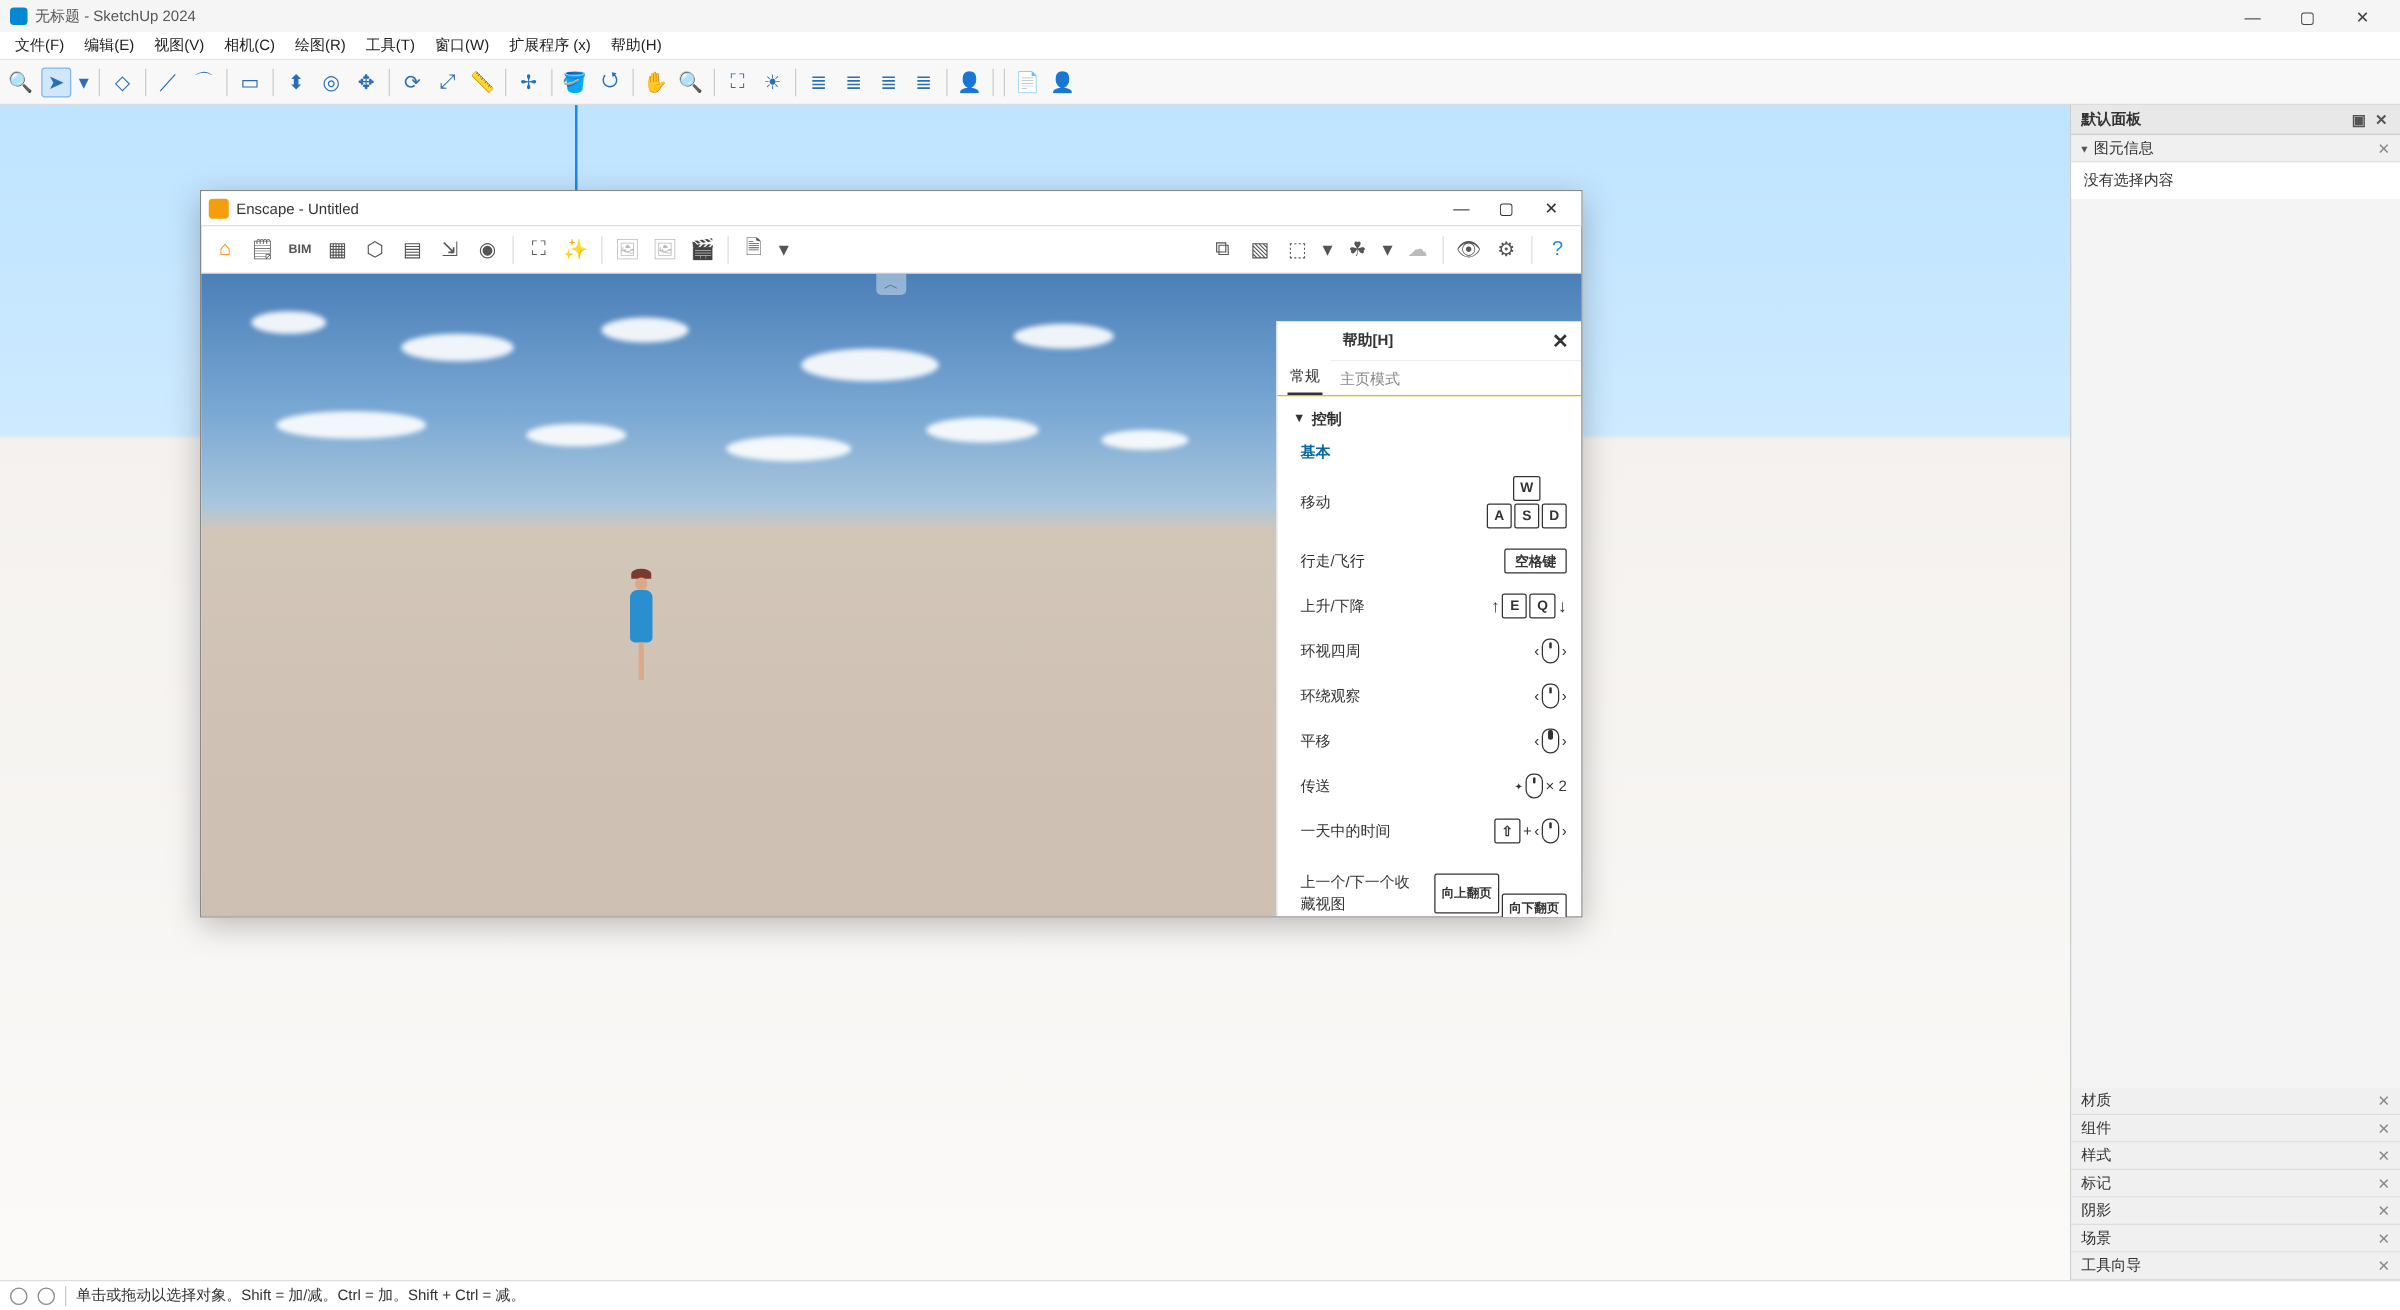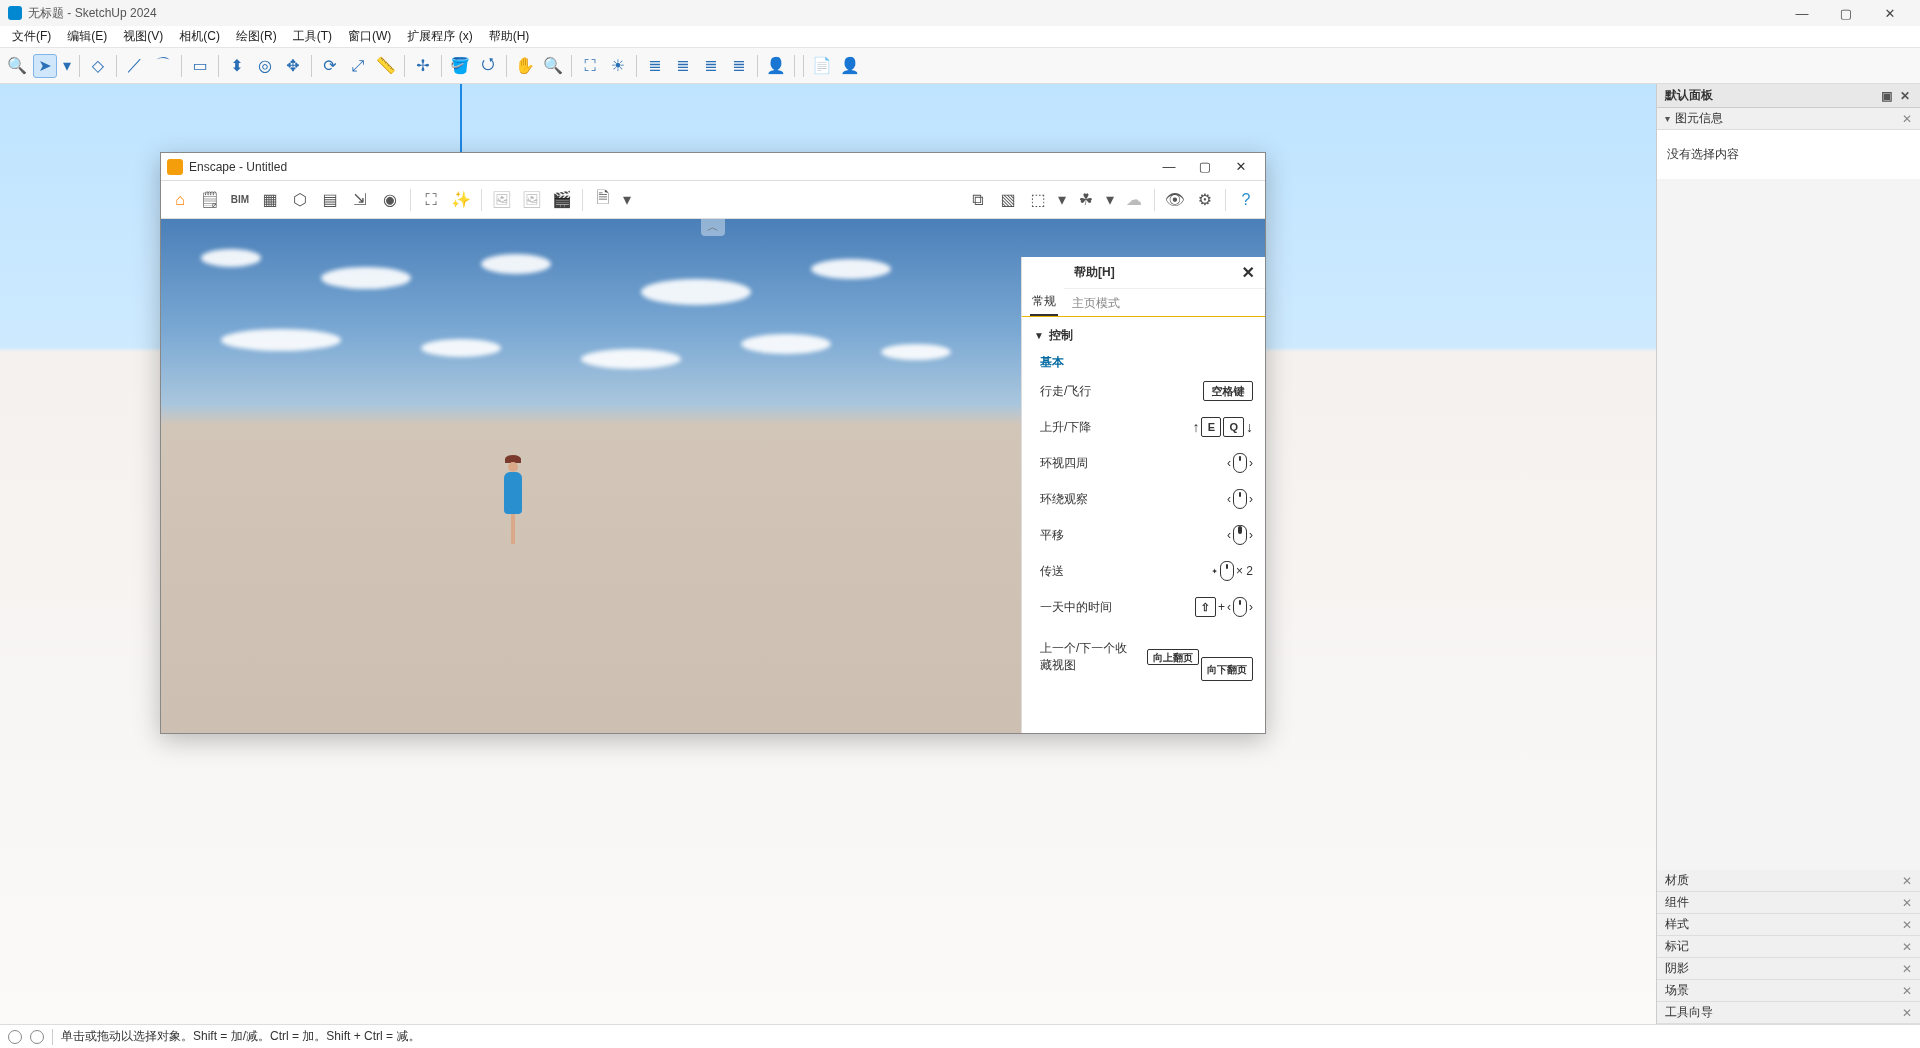--- a/index.html
+++ b/index.html
@@ -26,21 +26,21 @@
 
 
 .tray { position: absolute; top: 84px; right: 0; bottom: 24px; width: 264px; background: #f4f4f4; border-left: 1px solid #ccc; display:flex; flex-direction:column; font-size:12px;}
 .tray-hdr { height: 24px; background: #e8e8e8; padding: 0 8px; display:flex; align-items:center; font-weight:bold; color:#333; border-bottom:1px solid #ccc;}
 .tray-hdr .sp{flex:1;}
 .tray-hdr .tic{width:14px;text-align:center;color:#555;cursor:pointer;margin-left:4px;}
 .tray-sec { height: 22px; background: #f0f0f0; border-bottom:1px solid #ddd; display:flex; align-items:center; padding:0 8px; color:#333; cursor:pointer;}
 .tray-sec .chev{margin-right:5px; font-size:10px; color:#555;}
 .tray-sec .sp{flex:1;}
 .tray-sec .x{color:#888; cursor:pointer;}
-.tray-body{flex:0 0 auto; padding:16px 10px; color:#333; background:#fff;}
+.tray-body{flex:0 0 auto; padding:6px 10px; color:#333; background:#fff;}
 .tray-fill{flex:1;}
 
 
 .enscape { position: absolute; left: 160px; top: 152px; width: 1106px; height: 582px; background: #fff; border:1px solid #888; box-shadow: 0 6px 24px rgba(0,0,0,0.25); display:flex; flex-direction:column; }
 .ens-title { height: 28px; background: #fff; display:flex; align-items:center; padding:0 6px; font-size:12px; color:#333; border-bottom:1px solid #ddd;}
 .ens-title .elogo{width:16px;height:16px; background:#f59e0b; border-radius:3px; margin-right:6px;}
 .ens-title .sp{flex:1;}
 .ens-title .eb{width:36px; text-align:center; font-size:13px; color:#333; cursor:pointer;}
 .ens-tb { height: 38px; display:flex; align-items:center; padding:0 6px; gap:4px; border-bottom:1px solid #ddd;}
 .ens-tb .etbtn{width:26px;height:26px;display:flex;align-items:center;justify-content:center;cursor:pointer;font-size:16px;color:#555;border-radius:3px;}
@@ -291,20 +291,33 @@
         <span class="ht act">常规</span>
         <span class="ht">主页模式</span>
       </div>
       <div class="help-body">
         <div class="hgroup">
             <span class="tri">▼</span>
             <span>控制</span>
           </div>
         <div class="hsub">基本</div>
 
+        <div class="hrow">
+          <span class="lbl">移动</span>
+          <span class="keys">
+            <span class="keyrow2">
+              <span class="key">W</span>
+              <span style="display:flex;gap:2px;">
+                <span class="key">A</span>
+                <span class="key">S</span>
+                <span class="key">D</span>
+              </span>
+            </span>
+          </span>
+        </div>
 
         <div class="hrow">
           <span class="lbl">行走/飞行</span>
           <span class="keys">
               <span class="key keywide">空格键</span>
             </span>
         </div>
 
         <div class="hrow">
           <span class="lbl">上升/下降</span>
@@ -359,21 +372,21 @@
             <span>+</span>
             <span class="paren">‹</span>
               <span class="mouse"></span>
               <span class="paren">›</span>
           </span>
         </div>
 
         <div class="hrow">
           <span class="lbl" style="max-width:110px;">上一个/下一个收藏视图</span>
           <span class="keys">
-            <span class="key" style="height:16px;font-size:10px;line-height:1.1;">向上翻页</span>
+            <span class="key" style="height:32px;font-size:10px;line-height:1.1;">向上翻页</span>
             <span class="key" style="height:24px;font-size:10px;line-height:1.1;text-align:center;margin-top:24px;">向下翻页</span>
           </span>
         </div>
 
       </div>
     </div>
   </div>
 </div>
 
 </body></html>

